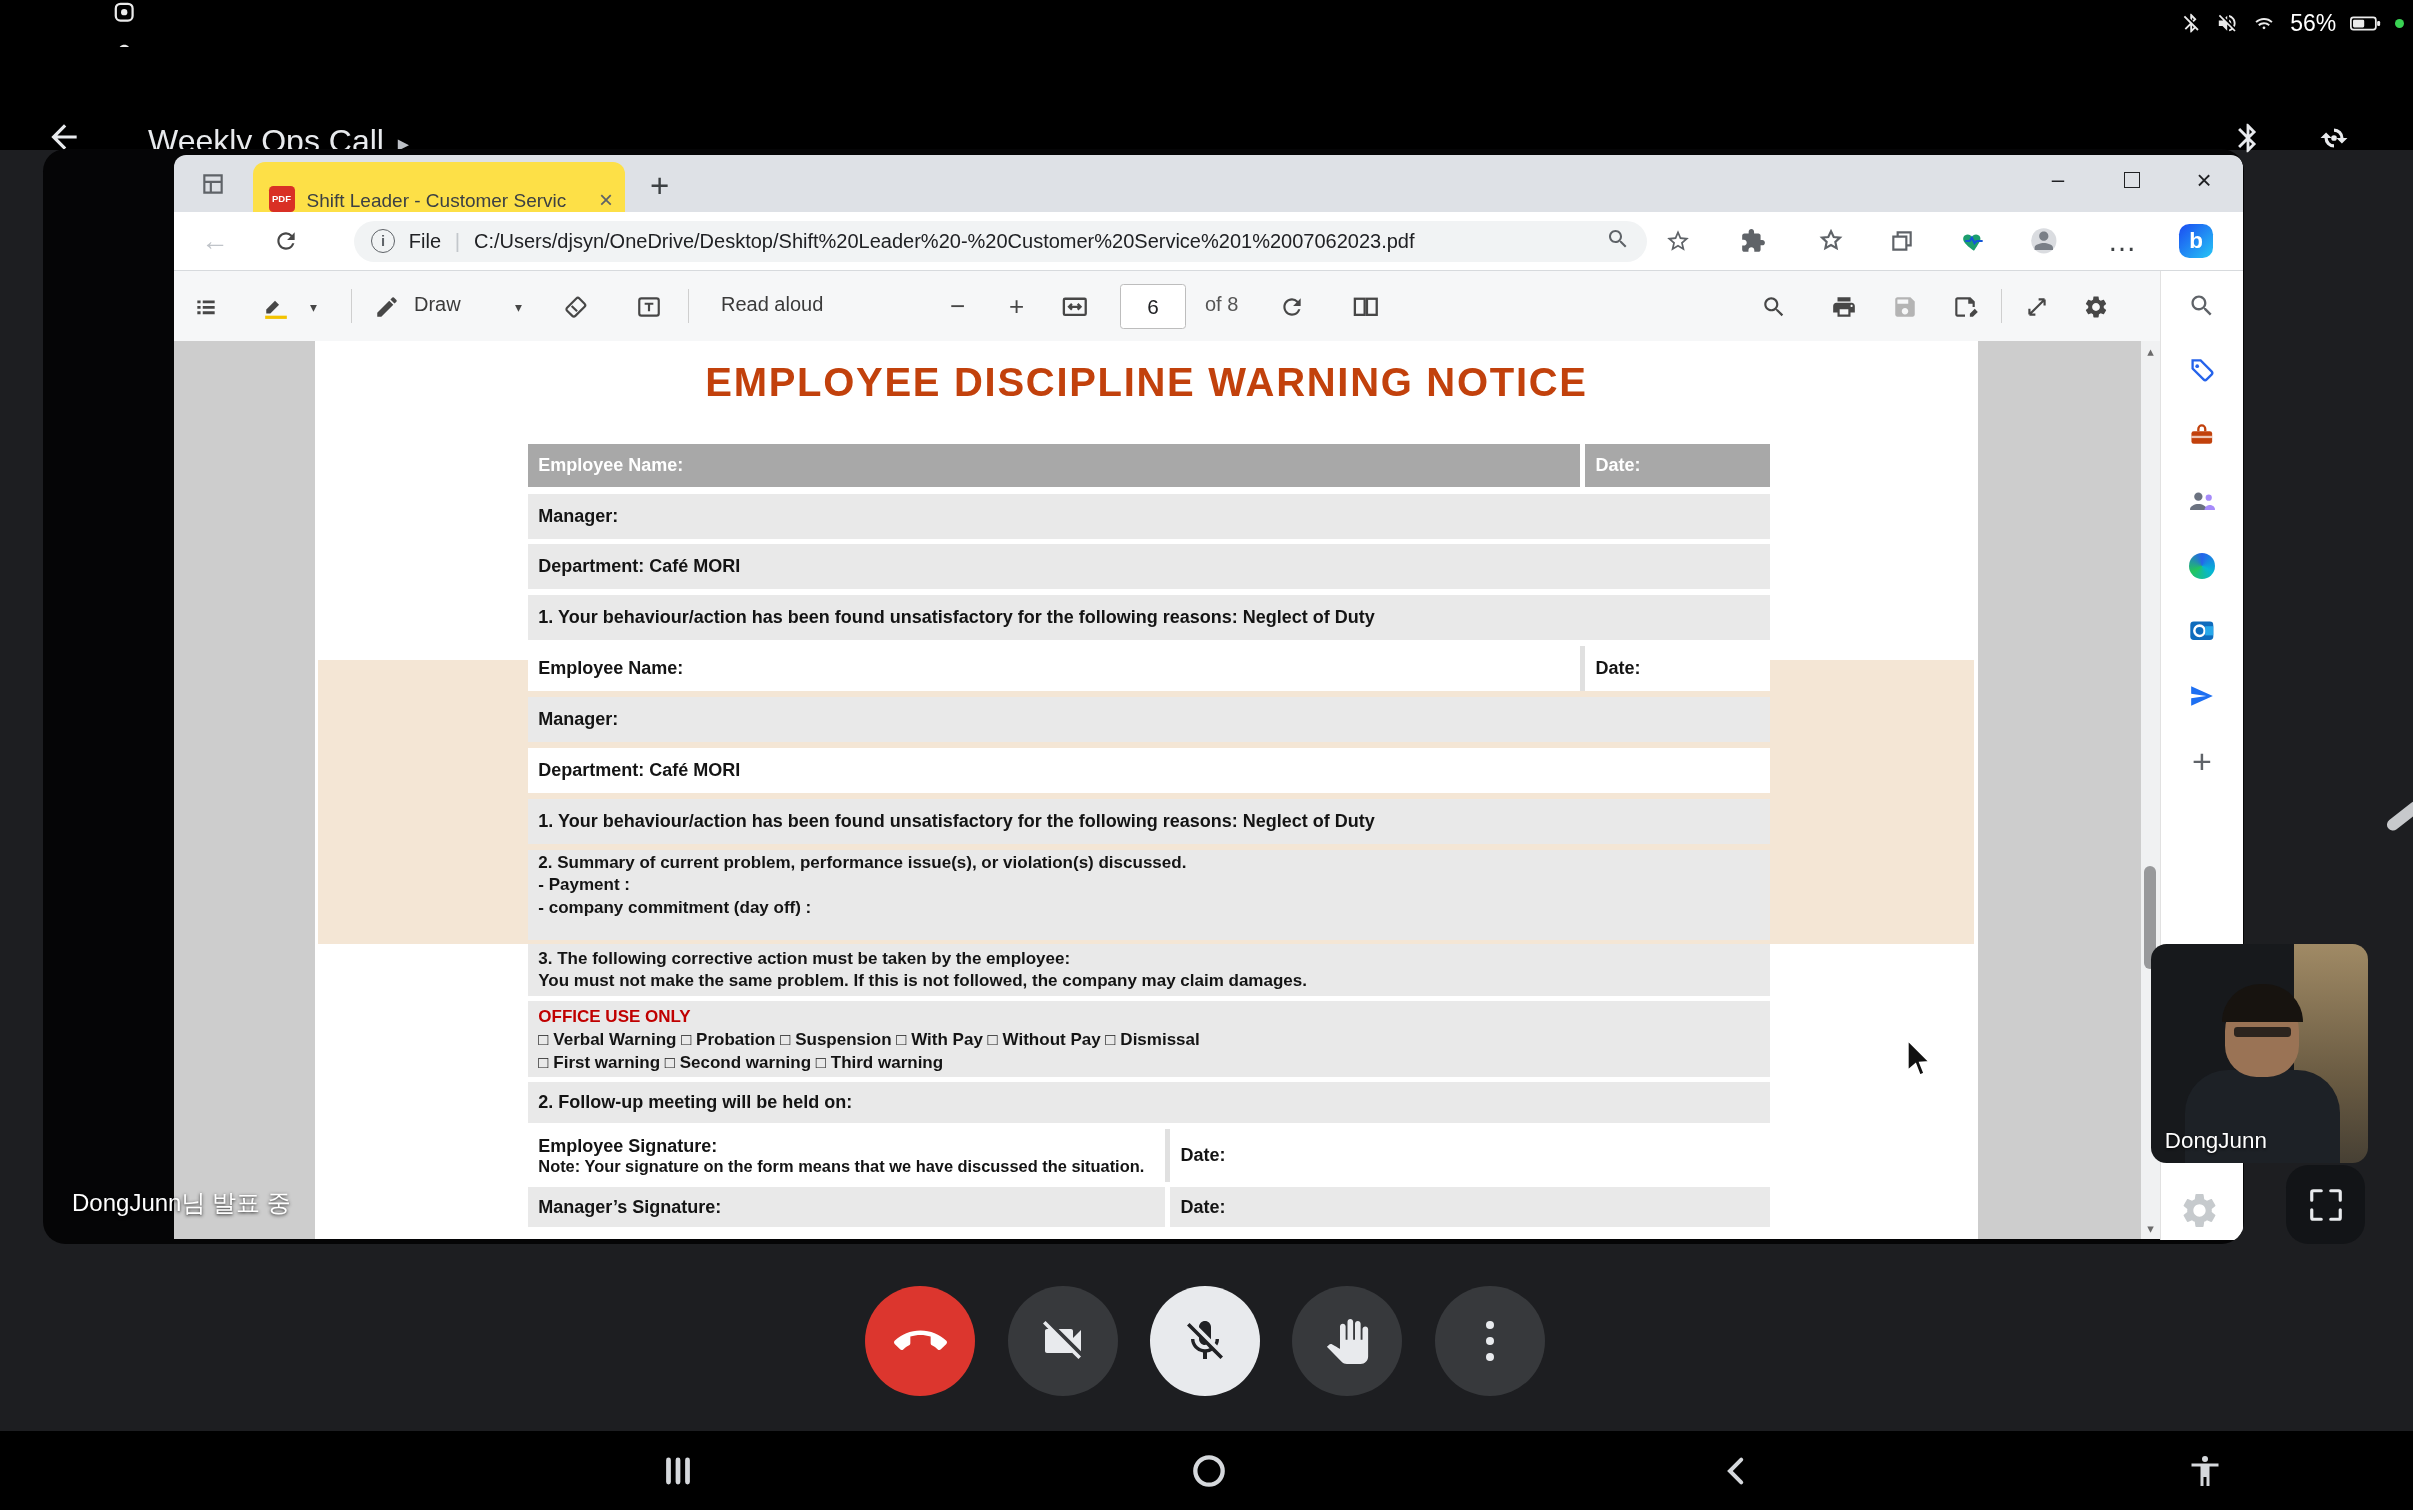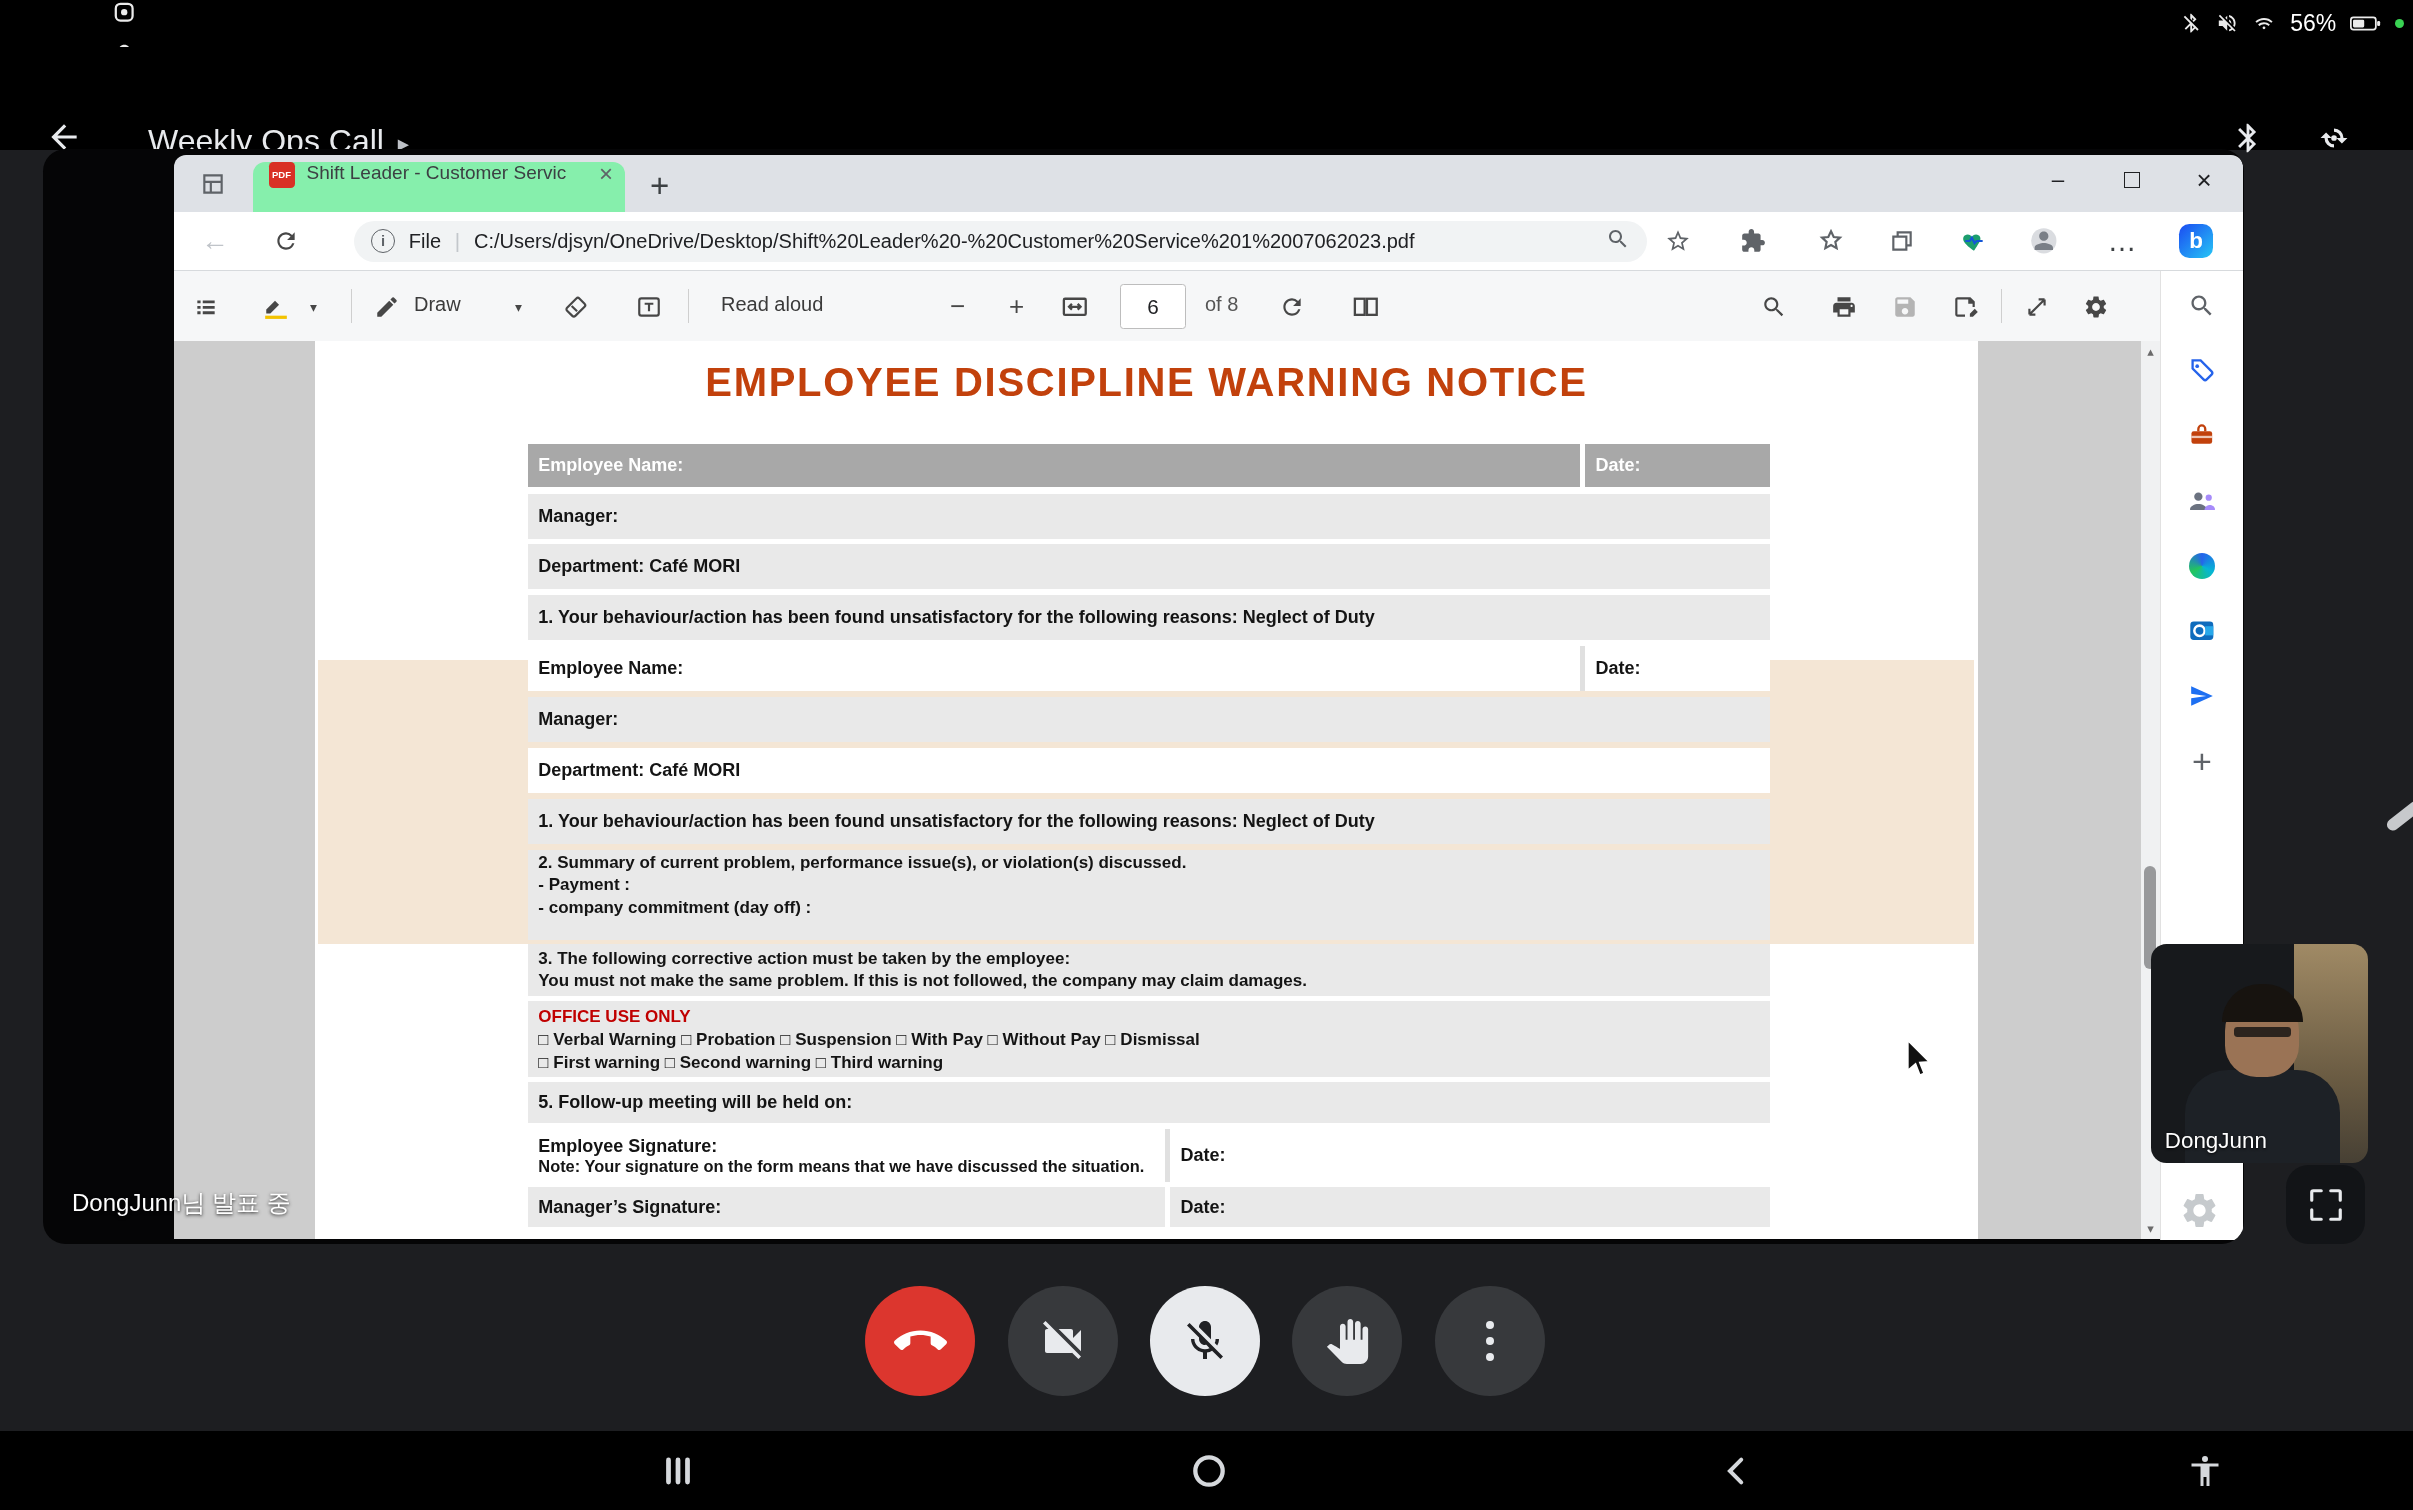--- a/index.html
+++ b/index.html
@@ -20,22 +20,22 @@
   #meet-title { position:absolute; left:148px; top:76px; color:#e8eaed; font-size:32px; font-weight:400; display:flex; align-items:center; gap:13.8px;}
   #meet-title .chev { color:#bdc1c6; font-size:22.4px; padding-top:3.4px; }
   #hdr-icons { position:absolute; right:60px; top:72px; display:flex; gap:50px; align-items:center; }
 
   
   #share { position:absolute; left:43px; top:149px; width:2201px; height:1095px; background:#050506; border-radius:22.4px; overflow:hidden; }
   #edge { position:absolute; left:131px; top:6px; width:2069px; height:1084px; background:#dee1e6; border-radius:12px 12px 0 0; }
 
   
   #tabstrip { position:absolute; left:0; top:0; width:2069px; height:57px; }
-  #tab-active { position:absolute; left:79px; top:6.9px; width:372px; height:50px; background:#86efac; border-radius:12px 12px 0 0;
-    display:flex; align-items:flex-start; padding:0 12px 0 15.5px; }
+  #tab-active { position:absolute; left:79px; top:6.9px; width:372px; height:50px; background:#fde047; border-radius:12px 12px 0 0;
+    display:flex; align-items:flex-end; padding:0 12px 0 15.5px; }
   .pdf-badge { width:26px; height:26px; background:#d93025; color:#fff; border-radius:4.3px; font-size:9.5px; font-weight:bold;
     display:flex; align-items:center; justify-content:center; flex:none; }
   #tab-title { margin-left:12px; font-size:19px; color:#3c4043; white-space:nowrap; overflow:hidden; width:259px; }
   #tab-close { margin-left:auto; color:#5f6368; font-size:24px; line-height:1; }
   .winctl { position:absolute; top:0; width:52px; height:50px; display:flex; align-items:center; justify-content:center; color:#202124; font-size:22.4px; }
 
   
   #navbar { position:absolute; left:0; top:57px; width:2069px; height:59px; background:#fff; border-bottom:0.9px solid #d7dadd; }
   .nav-ico { position:absolute; top:12px; width:34px; height:34px; display:flex; align-items:center; justify-content:center; }
   #omnibox { position:absolute; left:180px; top:8.6px; width:1293px; height:41px; background:#f1f3f4; border-radius:20.7px;
@@ -441,21 +441,21 @@
           <div class="trow" style="top:660px;height:76px;">
             <div class="cell bg-g" style="flex:1;">
               <span class="office">OFFICE USE ONLY</span>
               <span class="ln" style="line-height:23px;">□ Verbal Warning □ Probation □ Suspension □ With Pay □ Without Pay □ Dismissal</span>
               <span class="ln" style="line-height:23px;">□ First warning □ Second warning □ Third warning</span>
             </div>
           </div>
 
           <div class="trow" style="top:741px;height:41px;">
             <div class="cell bg-g" style="flex:1;">
-                <span class="lbl">5. Follow-up meeting will be held on:</span>
+                <span class="lbl">2. Follow-up meeting will be held on:</span>
               </div>
           </div>
 
           <div class="trow" style="top:788px;height:53px;">
             <div class="cell bg-w" style="width:637px;">
               <span class="lbl">Employee Signature:</span>
               <span class="note">Note: Your signature on the form means that we have discussed the situation.</span>
             </div>
             <div class="gap" style="background:#e0e0e0;"></div>
             <div class="cell bg-w" style="flex:1;">

